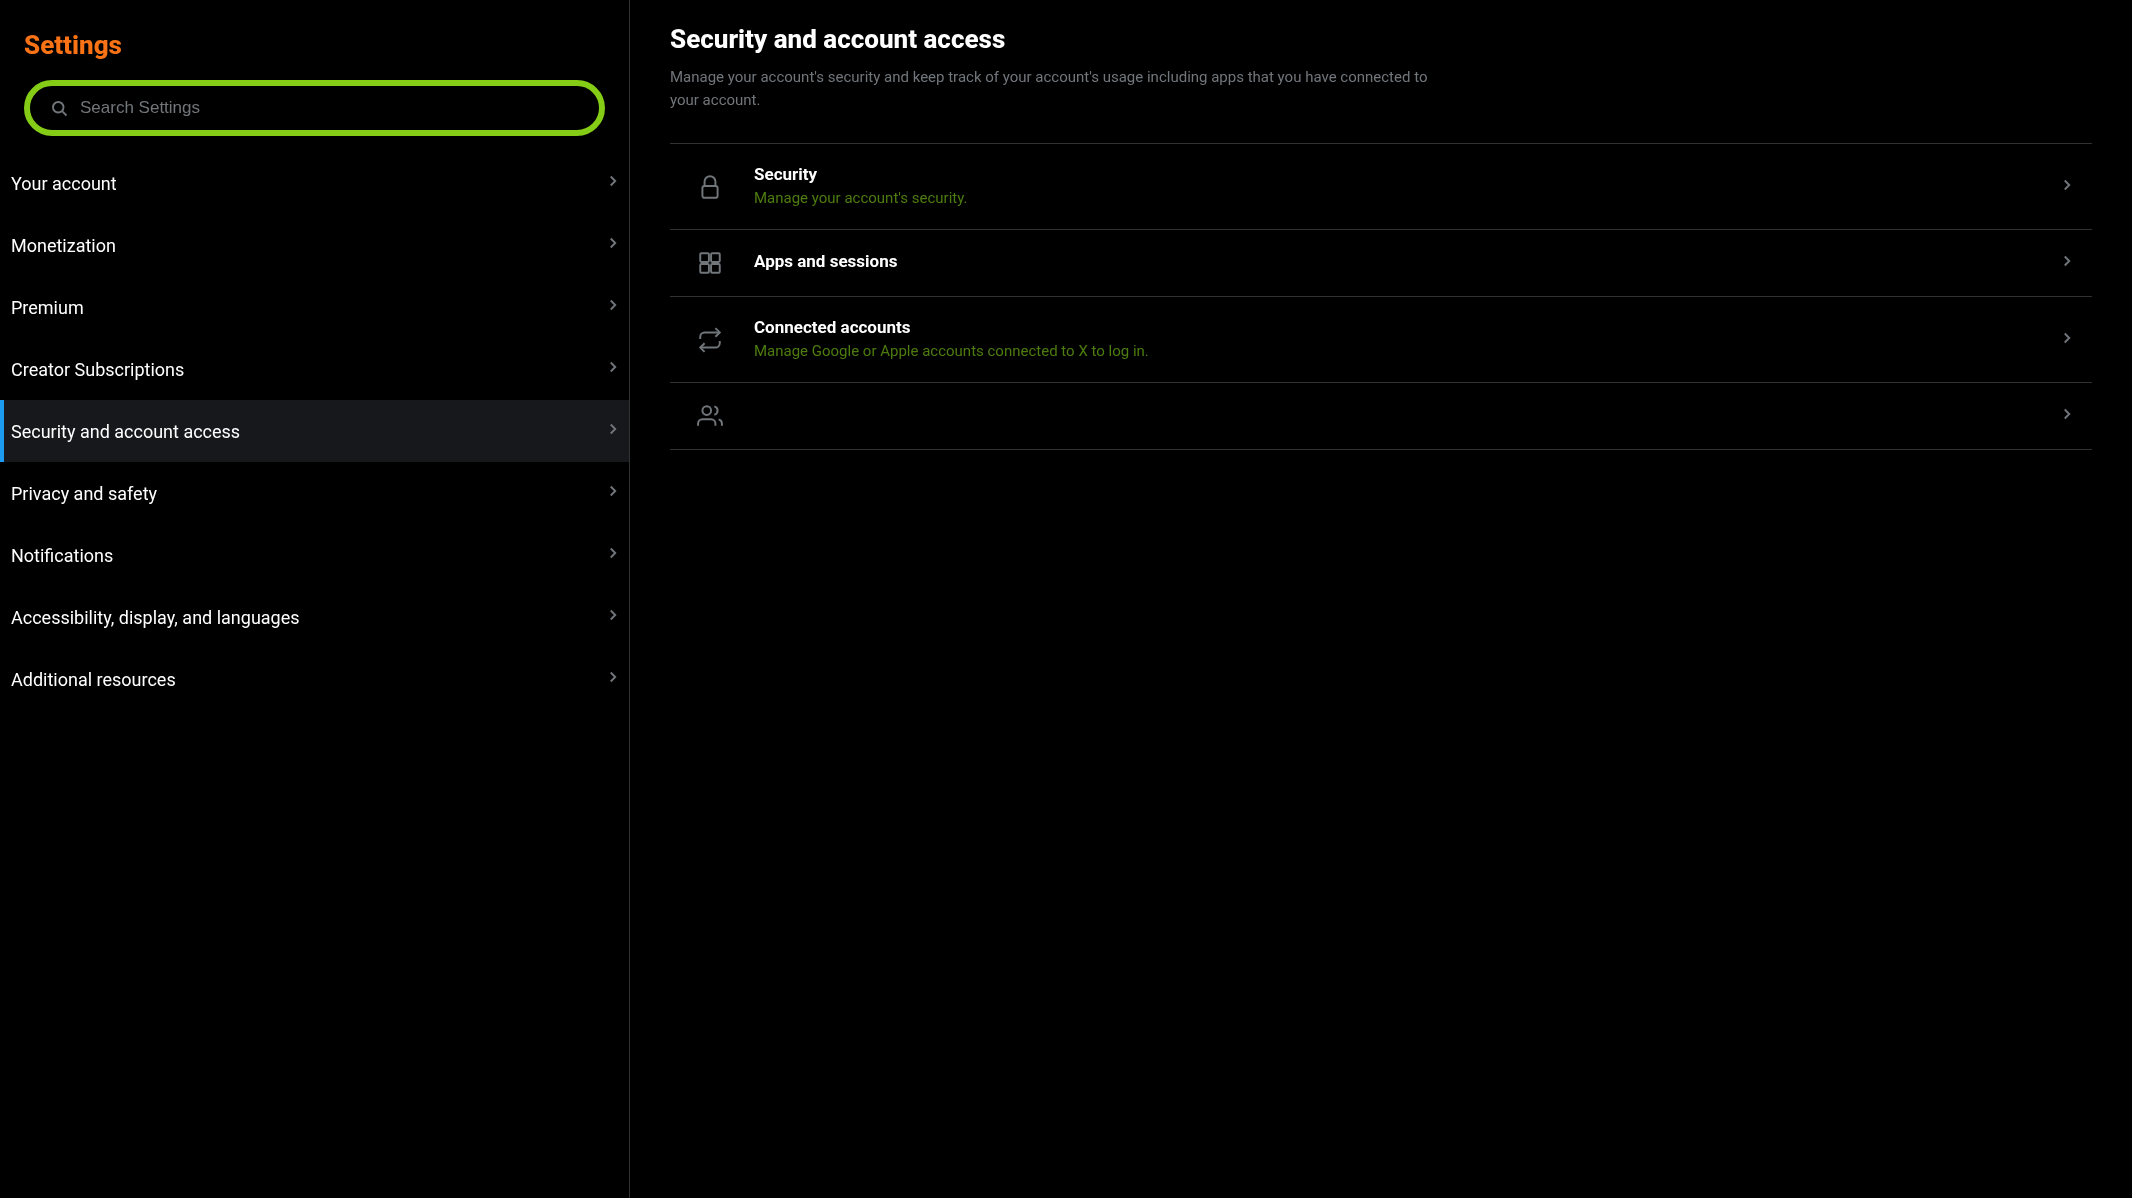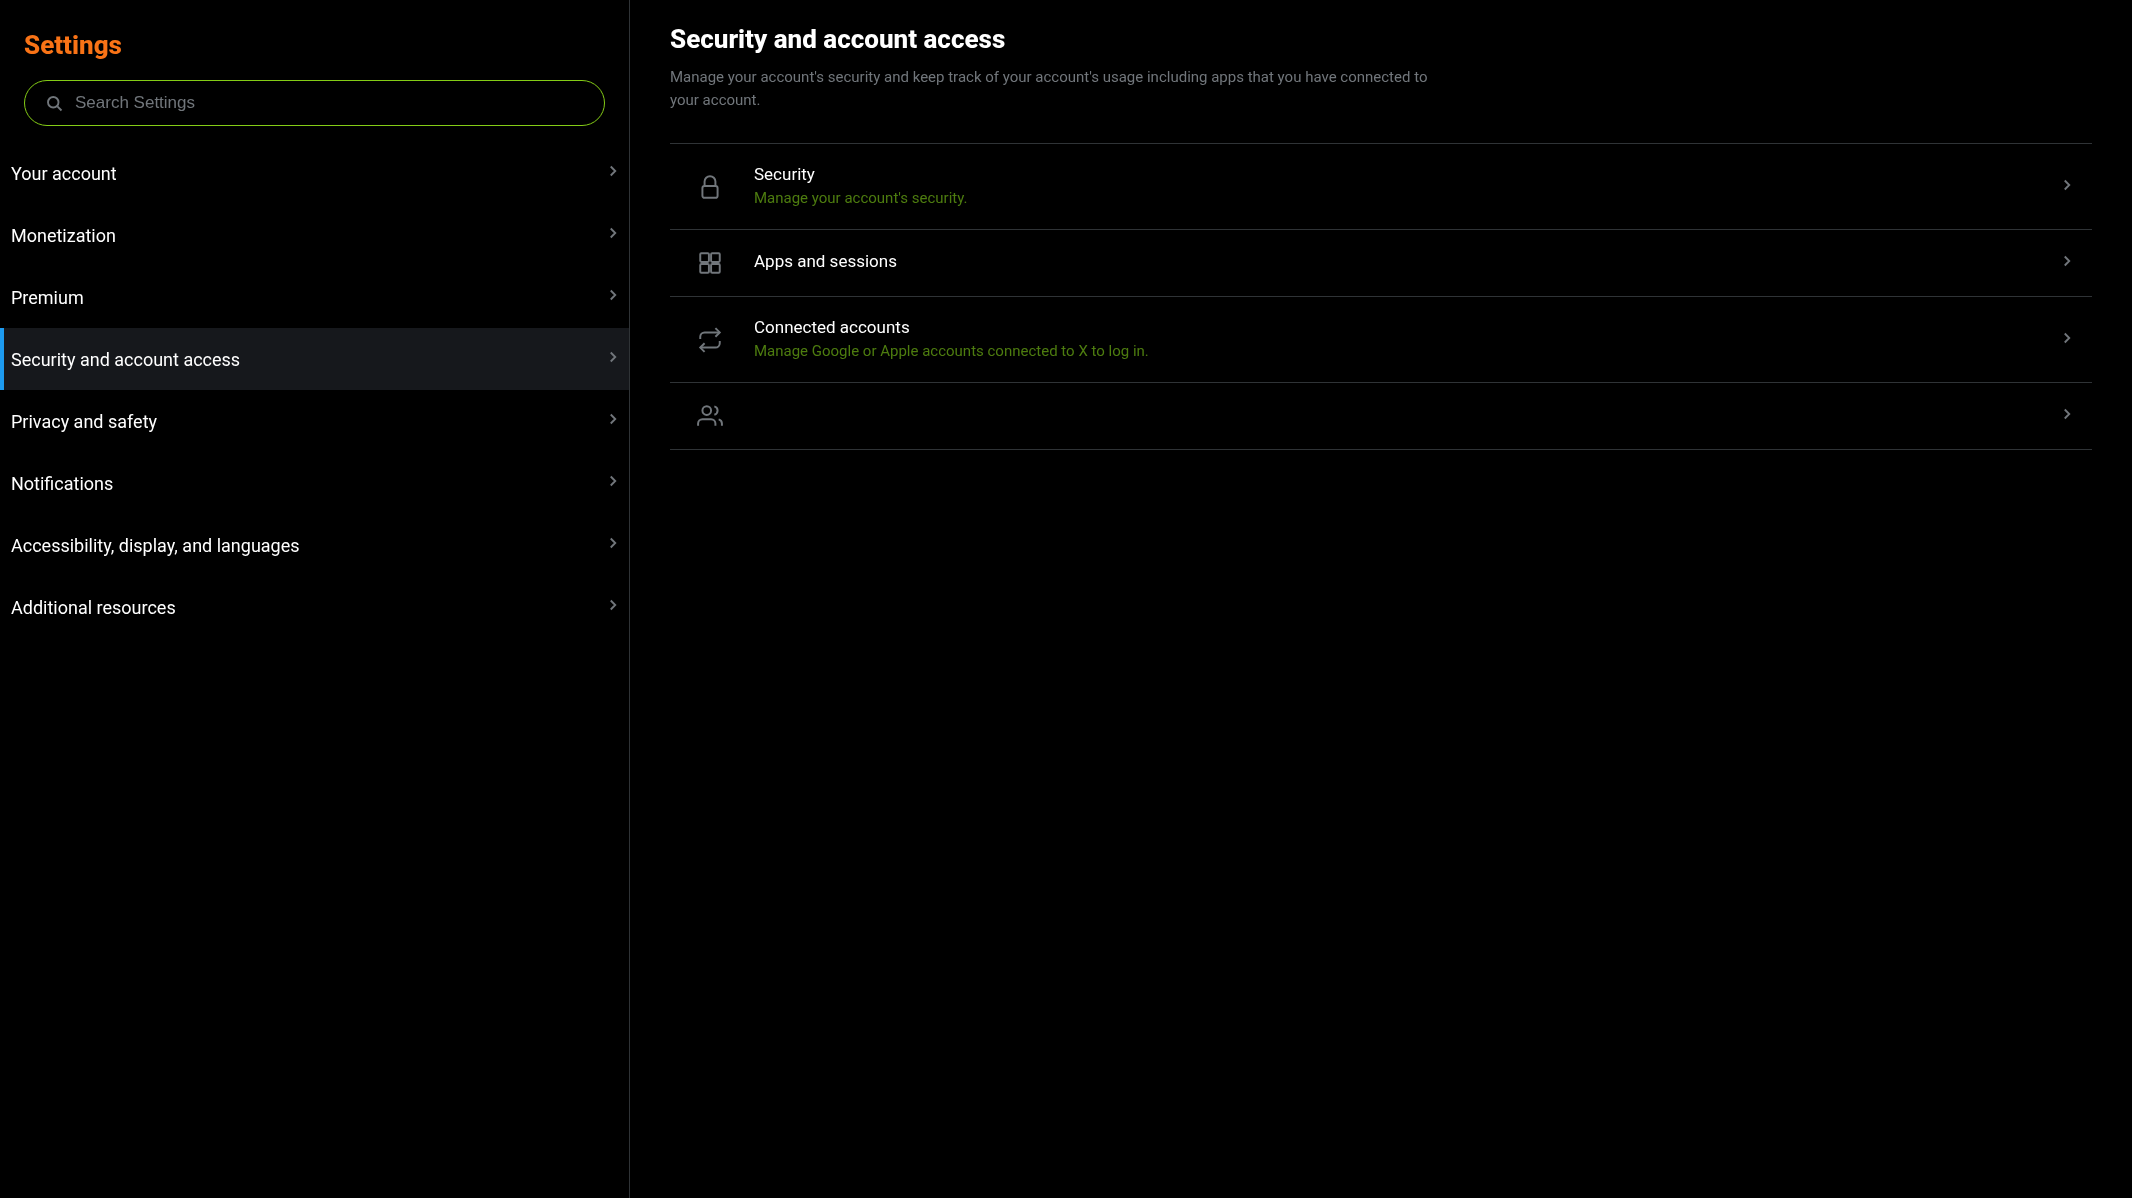--- a/index.html
+++ b/index.html
@@ -33,21 +33,21 @@
     }
 
     .search-container {
       padding: 0 24px 16px 24px;
     }
 
     .search-box {
       display: flex;
       align-items: center;
       background: transparent;
-      border: 1px solid #84cc16;
+      border: 6px solid #84cc16;
       border-radius: 50px;
       padding: 12px 20px;
       gap: 12px;
       width: 100%;
     }
 
     .search-icon-wrap {
       color: #71767b;
       font-size: 18px;
       display: flex;
@@ -142,21 +142,21 @@
       color: #71767b;
       font-size: 24px;
     }
 
     .item-text {
       flex: 1;
     }
 
     .item-title {
       font-size: 17px;
-      font-weight: 400;
+      font-weight: 700;
       color: #fff;
       margin-bottom: 4px;
     }
 
     .item-subtitle {
       font-size: 15px;
       color: #4d7c0f;
       line-height: 1.4;
     }
 
@@ -192,20 +192,26 @@
       </svg></span>
       </div>
       <div class="nav-item">
         <span class="nav-item-label">Monetization</span>
         <span class="nav-item-chevron"><svg viewBox="0 0 24 24" width="18" height="18" fill="none" stroke="#71767b" stroke-width="2.5">
         <polyline points="9 18 15 12 9 6"></polyline>
       </svg></span>
       </div>
       <div class="nav-item">
         <span class="nav-item-label">Premium</span>
+        <span class="nav-item-chevron"><svg viewBox="0 0 24 24" width="18" height="18" fill="none" stroke="#71767b" stroke-width="2.5">
+        <polyline points="9 18 15 12 9 6"></polyline>
+      </svg></span>
+      </div>
+      <div class="nav-item">
+        <span class="nav-item-label">Creator Subscriptions</span>
         <span class="nav-item-chevron"><svg viewBox="0 0 24 24" width="18" height="18" fill="none" stroke="#71767b" stroke-width="2.5">
         <polyline points="9 18 15 12 9 6"></polyline>
       </svg></span>
       </div>
       <div class="nav-item active">
         <span class="nav-item-label">Security and account access</span>
         <span class="nav-item-chevron"><svg viewBox="0 0 24 24" width="18" height="18" fill="none" stroke="#71767b" stroke-width="2.5">
         <polyline points="9 18 15 12 9 6"></polyline>
       </svg></span>
       </div>

